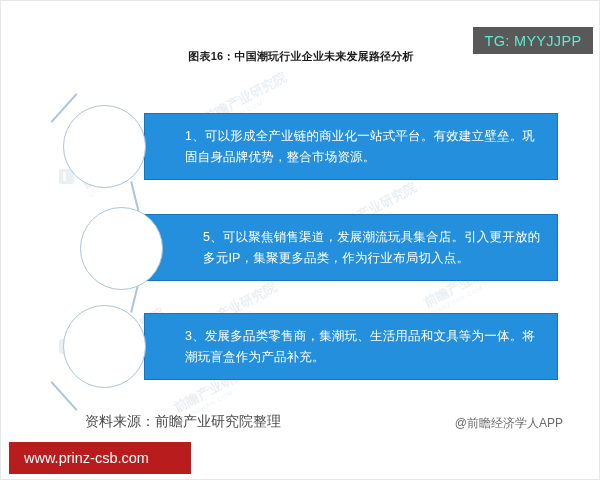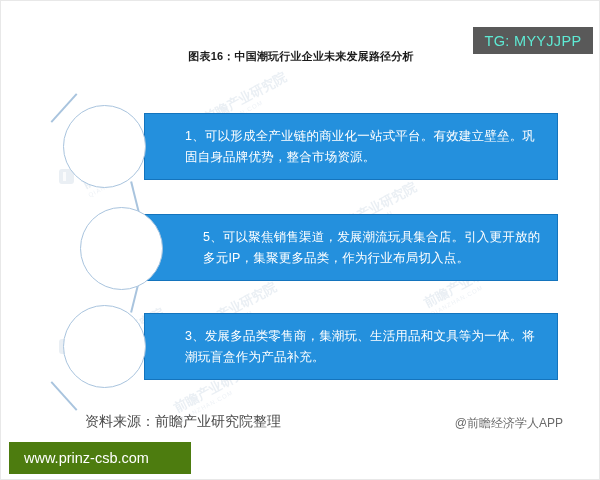--- a/index.html
+++ b/index.html
@@ -165,21 +165,21 @@
     color: #6a6a6a;
     z-index: 20;
   }
 
   #site-watermark {
     position: absolute;
     left: 8px;
     top: 441px;
     width: 182px;
     height: 32px;
-    background: #4d7c0f;
+    background: #b91c1c;
     color: #ffffff;
     font-size: 14.5px;
     display: flex;
     align-items: center;
     padding-left: 15px;
     z-index: 40;
   }
 </style>
 </head>
 <body>

